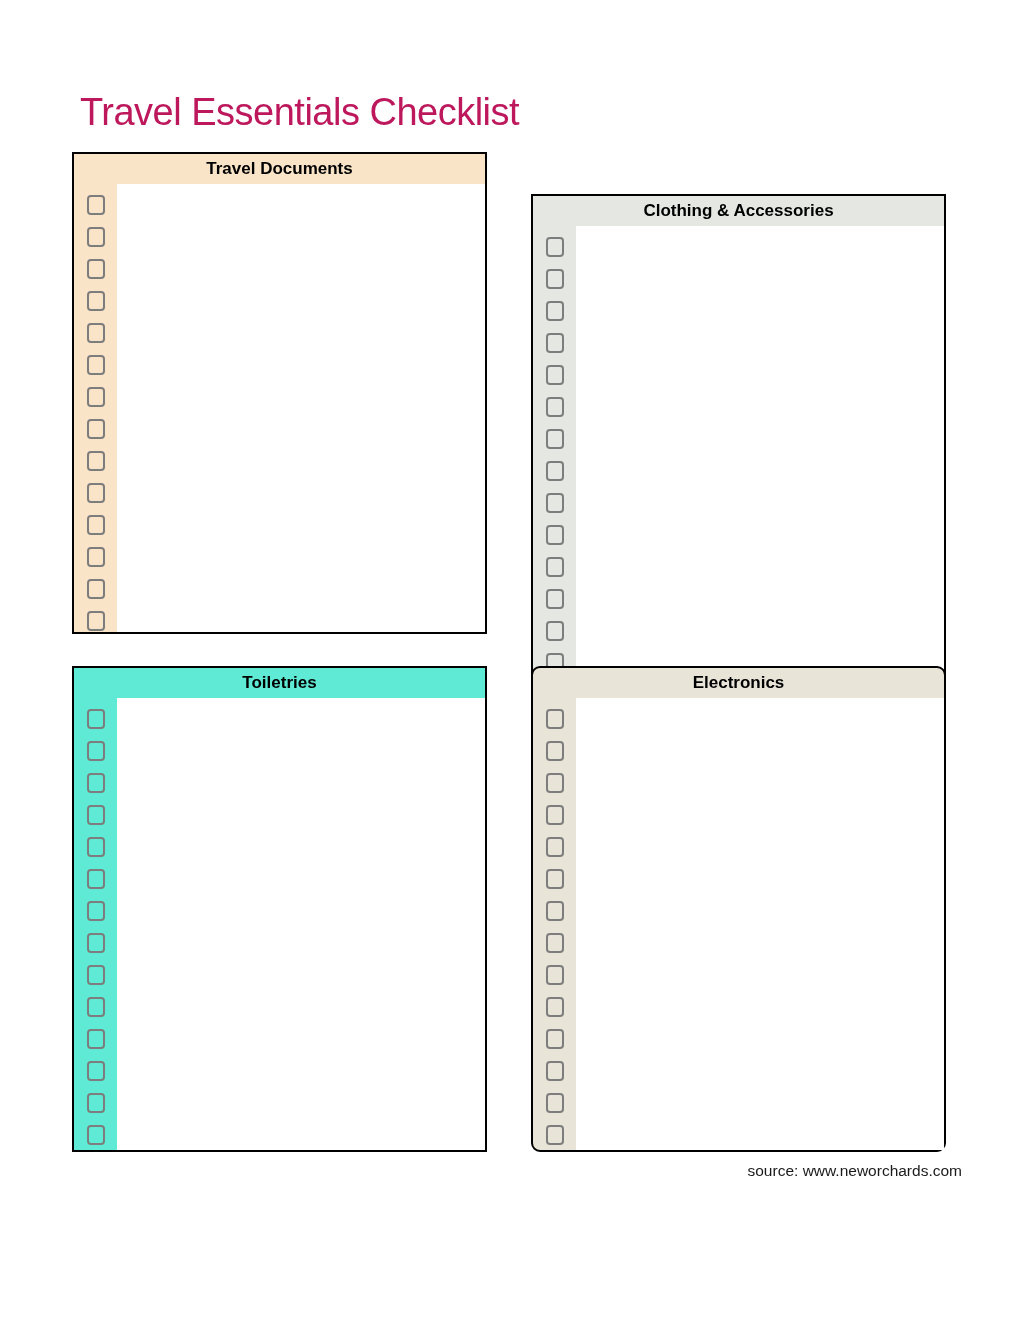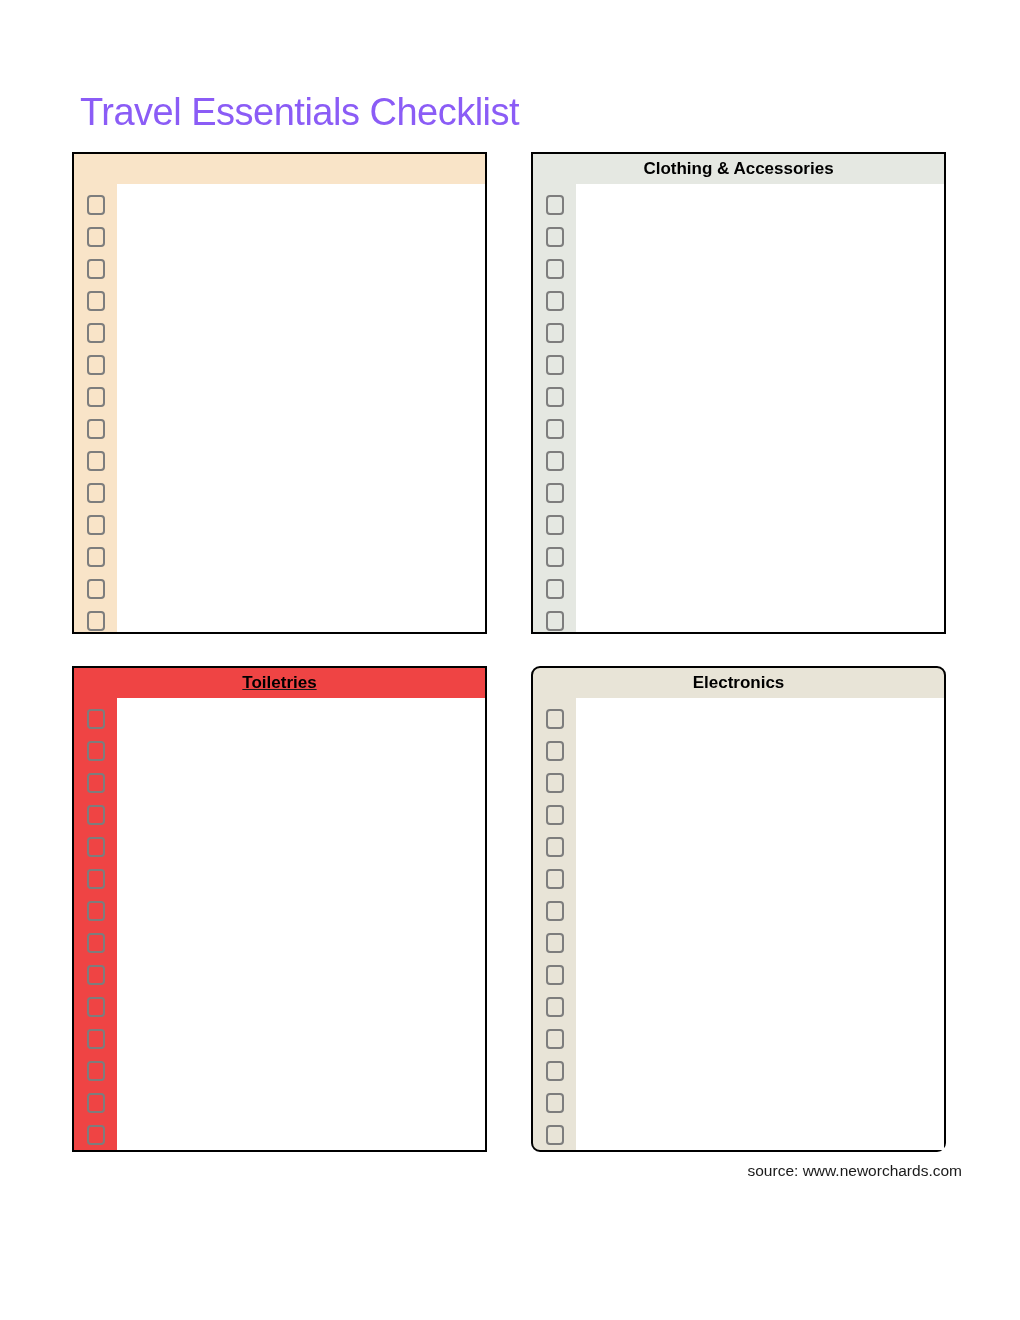--- a/index.html
+++ b/index.html
@@ -15,21 +15,21 @@
     color: #1a1a1a;
     overflow: hidden;
   }
   .page-title {
     position: absolute;
     left: 80px;
     top: 66px;
     font-size: 38px;
     letter-spacing: -0.5px;
     font-weight: 400;
-    color: #8b5cf6;
+    color: #be185d;
     white-space: nowrap;
     text-align: right;
   }
   .panel {
     position: absolute;
     box-sizing: border-box;
     border: 2.5px solid #000000;
   }
   .panel.pos-tl { left: 72px;  top: 152px; width: 415px; height: 482px; }
   .panel.pos-tr { left: 531px; top: 152px; width: 415px; height: 482px; }
@@ -85,61 +85,62 @@
     white-space: nowrap;
   }
 </style>
 </head>
 <body>
 
 <h1 class="page-title">Travel Essentials Checklist</h1>
 
 <div id="checklist-grid">
   <div class="panel pos-tl" style="background: rgb(249, 228, 200);">
+    <div class="panel-header">Travel Documents</div>
     <div class="panel-content"></div>
     <div class="checkbox-col">
         <div class="checkbox"></div>
         <div class="checkbox"></div>
         <div class="checkbox"></div>
         <div class="checkbox"></div>
         <div class="checkbox"></div>
         <div class="checkbox"></div>
         <div class="checkbox"></div>
         <div class="checkbox"></div>
         <div class="checkbox"></div>
         <div class="checkbox"></div>
         <div class="checkbox"></div>
         <div class="checkbox"></div>
         <div class="checkbox"></div>
         <div class="checkbox"></div>
       </div>
   </div>
 
-  <div class="panel pos-tr" style="background: rgb(229, 232, 226);">
+  <div class="panel pos-tr" style="background: rgb(229, 232, 226); margin-top: 42px;">
     <div class="panel-header">Clothing &amp; Accessories</div>
     <div class="panel-content"></div>
     <div class="checkbox-col">
         <div class="checkbox"></div>
         <div class="checkbox"></div>
         <div class="checkbox"></div>
         <div class="checkbox"></div>
         <div class="checkbox"></div>
         <div class="checkbox"></div>
         <div class="checkbox"></div>
         <div class="checkbox"></div>
         <div class="checkbox"></div>
         <div class="checkbox"></div>
         <div class="checkbox"></div>
         <div class="checkbox"></div>
         <div class="checkbox"></div>
         <div class="checkbox"></div>
       </div>
   </div>
 
-  <div class="panel pos-bl" style="background: #ef4444; text-decoration: underline;">
+  <div class="panel pos-bl" style="background: #5eead4;">
     <div class="panel-header">Toiletries</div>
     <div class="panel-content"></div>
     <div class="checkbox-col">
         <div class="checkbox"></div>
         <div class="checkbox"></div>
         <div class="checkbox"></div>
         <div class="checkbox"></div>
         <div class="checkbox"></div>
         <div class="checkbox"></div>
         <div class="checkbox"></div>

